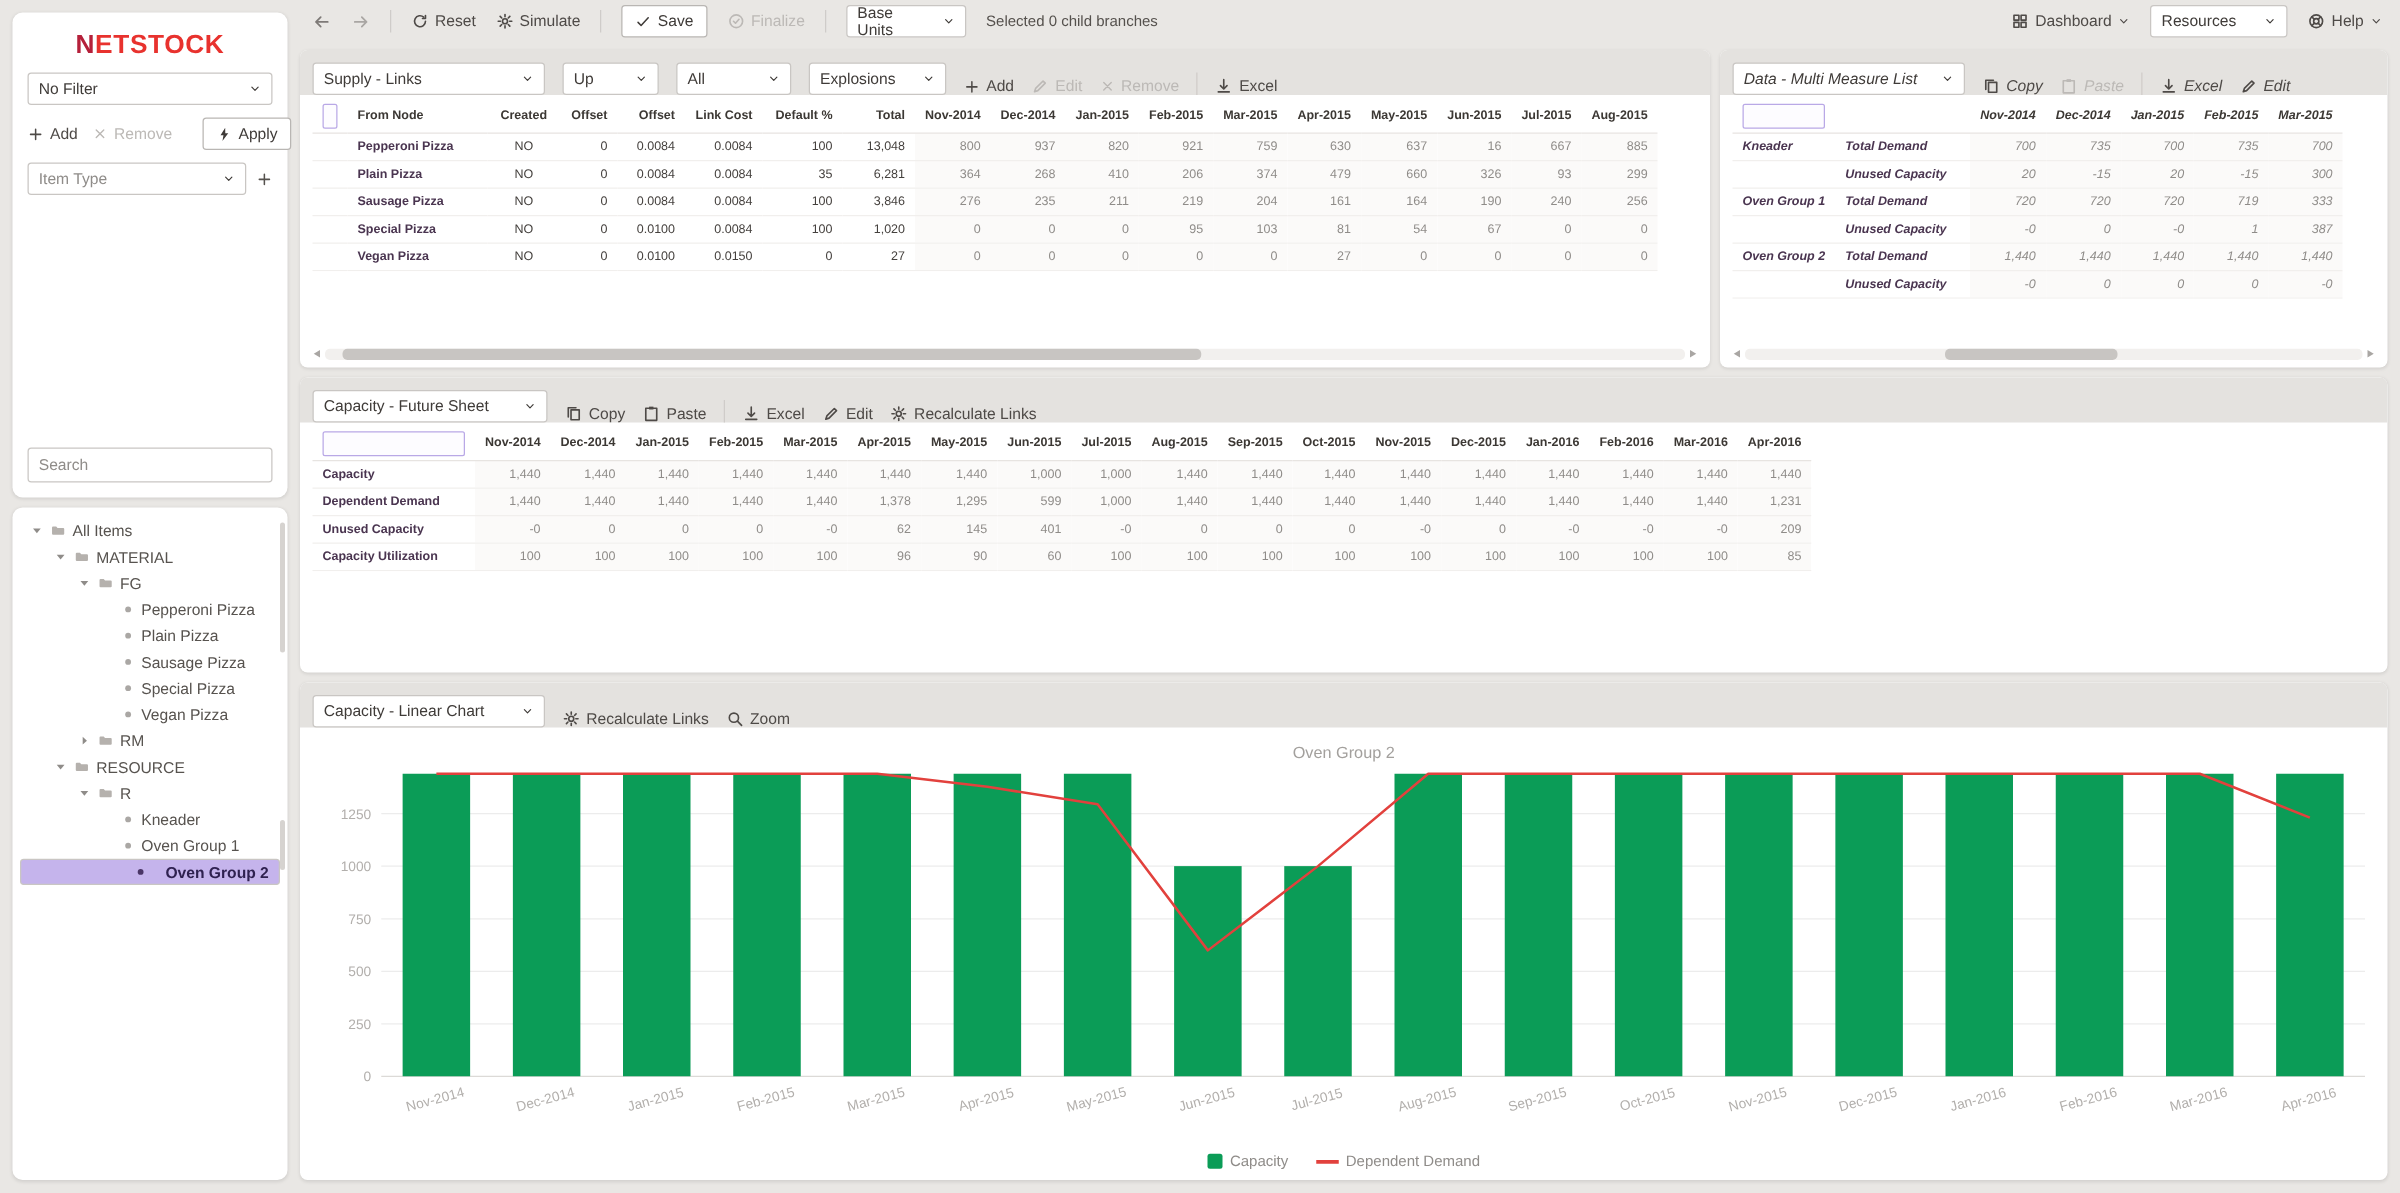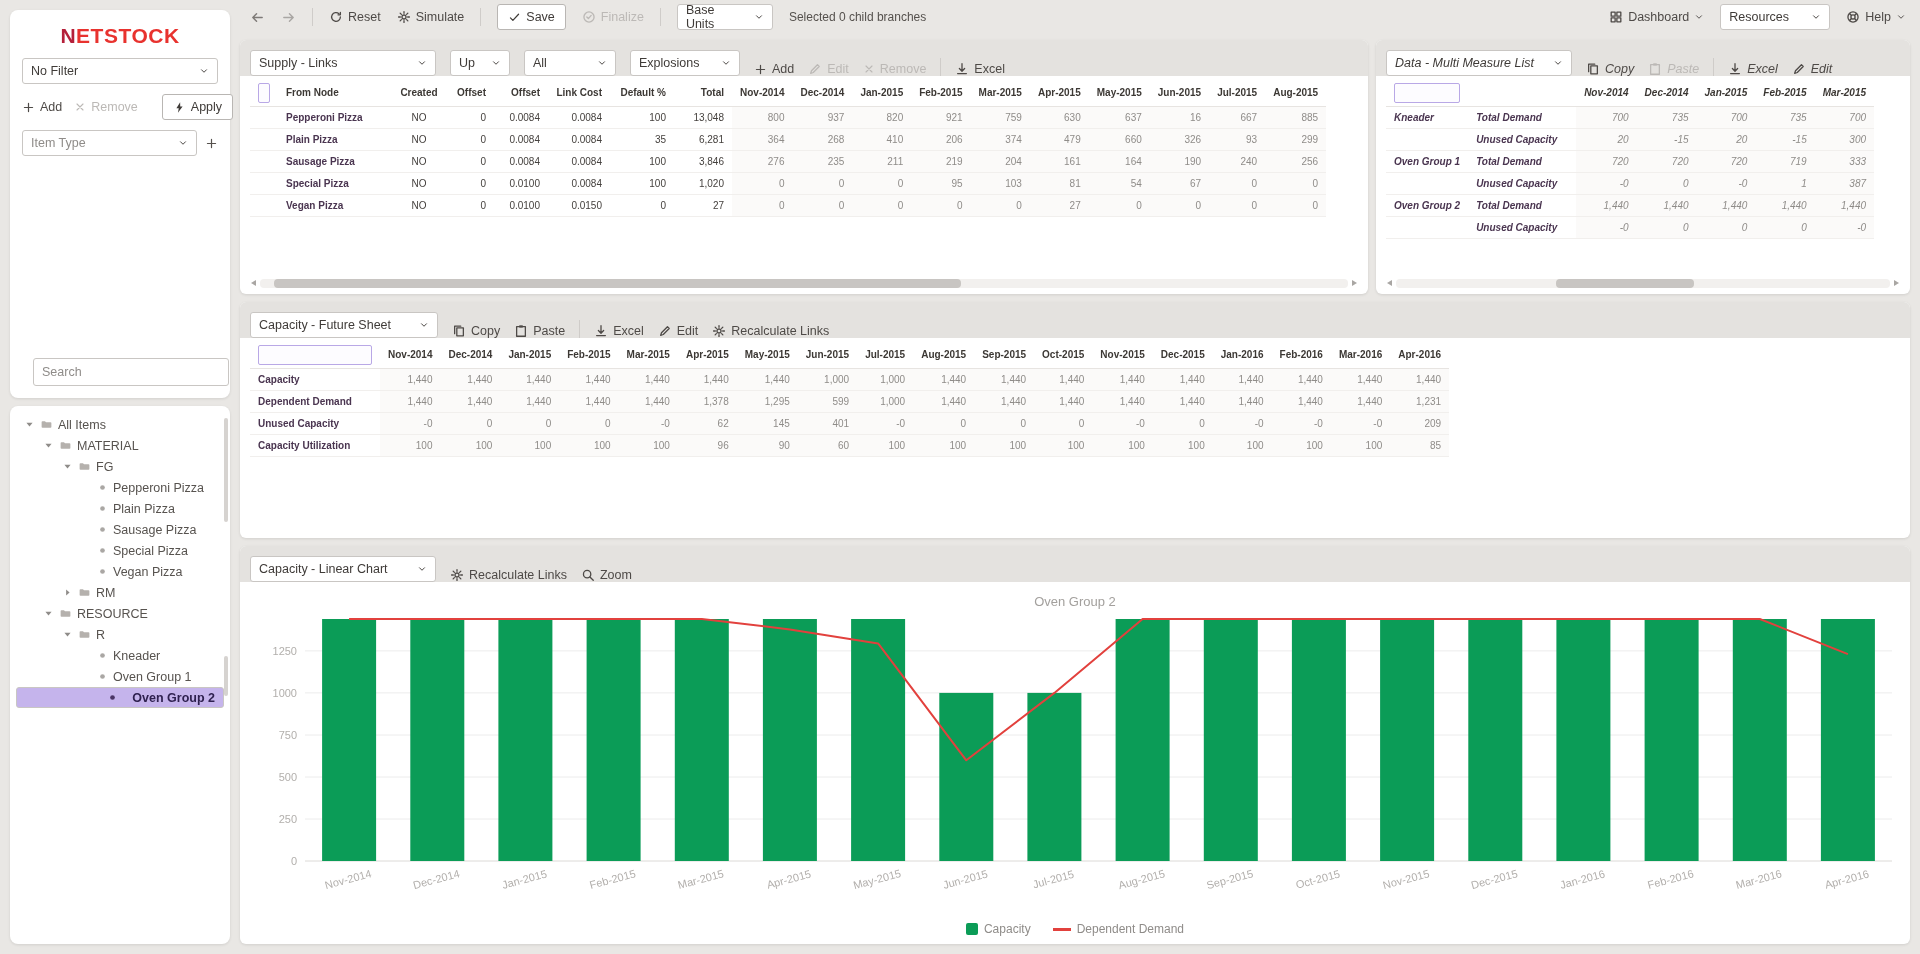--- a/index.html
+++ b/index.html
@@ -22,21 +22,21 @@
   #topbar{position:absolute;left:236px;top:0;right:0;height:34px;display:flex;align-items:center;gap:16px;
     padding:0 14px;font-size:12.5px;color:#55514d;}
   #topbar .spacer{flex:1;}
   .info-text{font-size:12px;color:#55514d;}
   
   .logo{text-align:center;margin:14px 0 10px;font-size:21px;font-weight:bold;letter-spacing:.5px;}
   .logo .n{color:#b5203a;}
   .logo .rest{color:#e8322e;}
   .side-pad{padding:0 12px;}
   .row{display:flex;align-items:center;}
-  .search{width:196px;margin:0 23px;height:28px;border:1px solid #c9c6c3;border-radius:3px;padding:12px 8px;
+  .search{width:196px;margin:0 12px;height:28px;border:1px solid #c9c6c3;border-radius:3px;padding:12px 8px;
     font-size:12.5px;color:#3f3b38;font-family:inherit;}
   .search::placeholder{color:#8f8c89;}
   
   .trow{display:flex;align-items:center;gap:5px;height:21px;font-size:12.5px;color:#57534f;border-radius:3px;
     margin:0 6px;white-space:nowrap;cursor:default;}
   .trow.sel{background:#c5b4ec;color:#2f2150;font-weight:bold;}
   .vthumb{position:absolute;right:2px;width:4px;border-radius:2px;background:#d6d3d0;}
   
   table{border-collapse:collapse;table-layout:fixed;font-size:10px;}
   th{font-weight:bold;color:#3c3834;height:26px;padding:0 8px;text-align:right;border-bottom:1px solid #e7e4e1;white-space:nowrap;overflow:hidden;}
@@ -385,21 +385,21 @@
 <section class="panel" id="panel-supply" style="left:240px;top:40px;width:1128px;height:254px;">
   <div class="panel-header">
     <div class="sel" style="width:186px">
         <span>Supply - Links</span>
         <span class="ic">
           <svg viewBox="0 0 16 16" width="10" height="10" fill="none" stroke="currentColor" stroke-width="1.5" stroke-linecap="round" stroke-linejoin="round">
             <path d="M4 6l4 4 4-4"></path>
           </svg>
         </span>
       </div>
-    <div class="sel" style="width:60px">
+    <div class="sel" style="width:77px">
         <span>Up</span>
         <span class="ic">
           <svg viewBox="0 0 16 16" width="10" height="10" fill="none" stroke="currentColor" stroke-width="1.5" stroke-linecap="round" stroke-linejoin="round">
             <path d="M4 6l4 4 4-4"></path>
           </svg>
         </span>
       </div>
     <div class="sel" style="width:92px">
         <span>All</span>
         <span class="ic">

